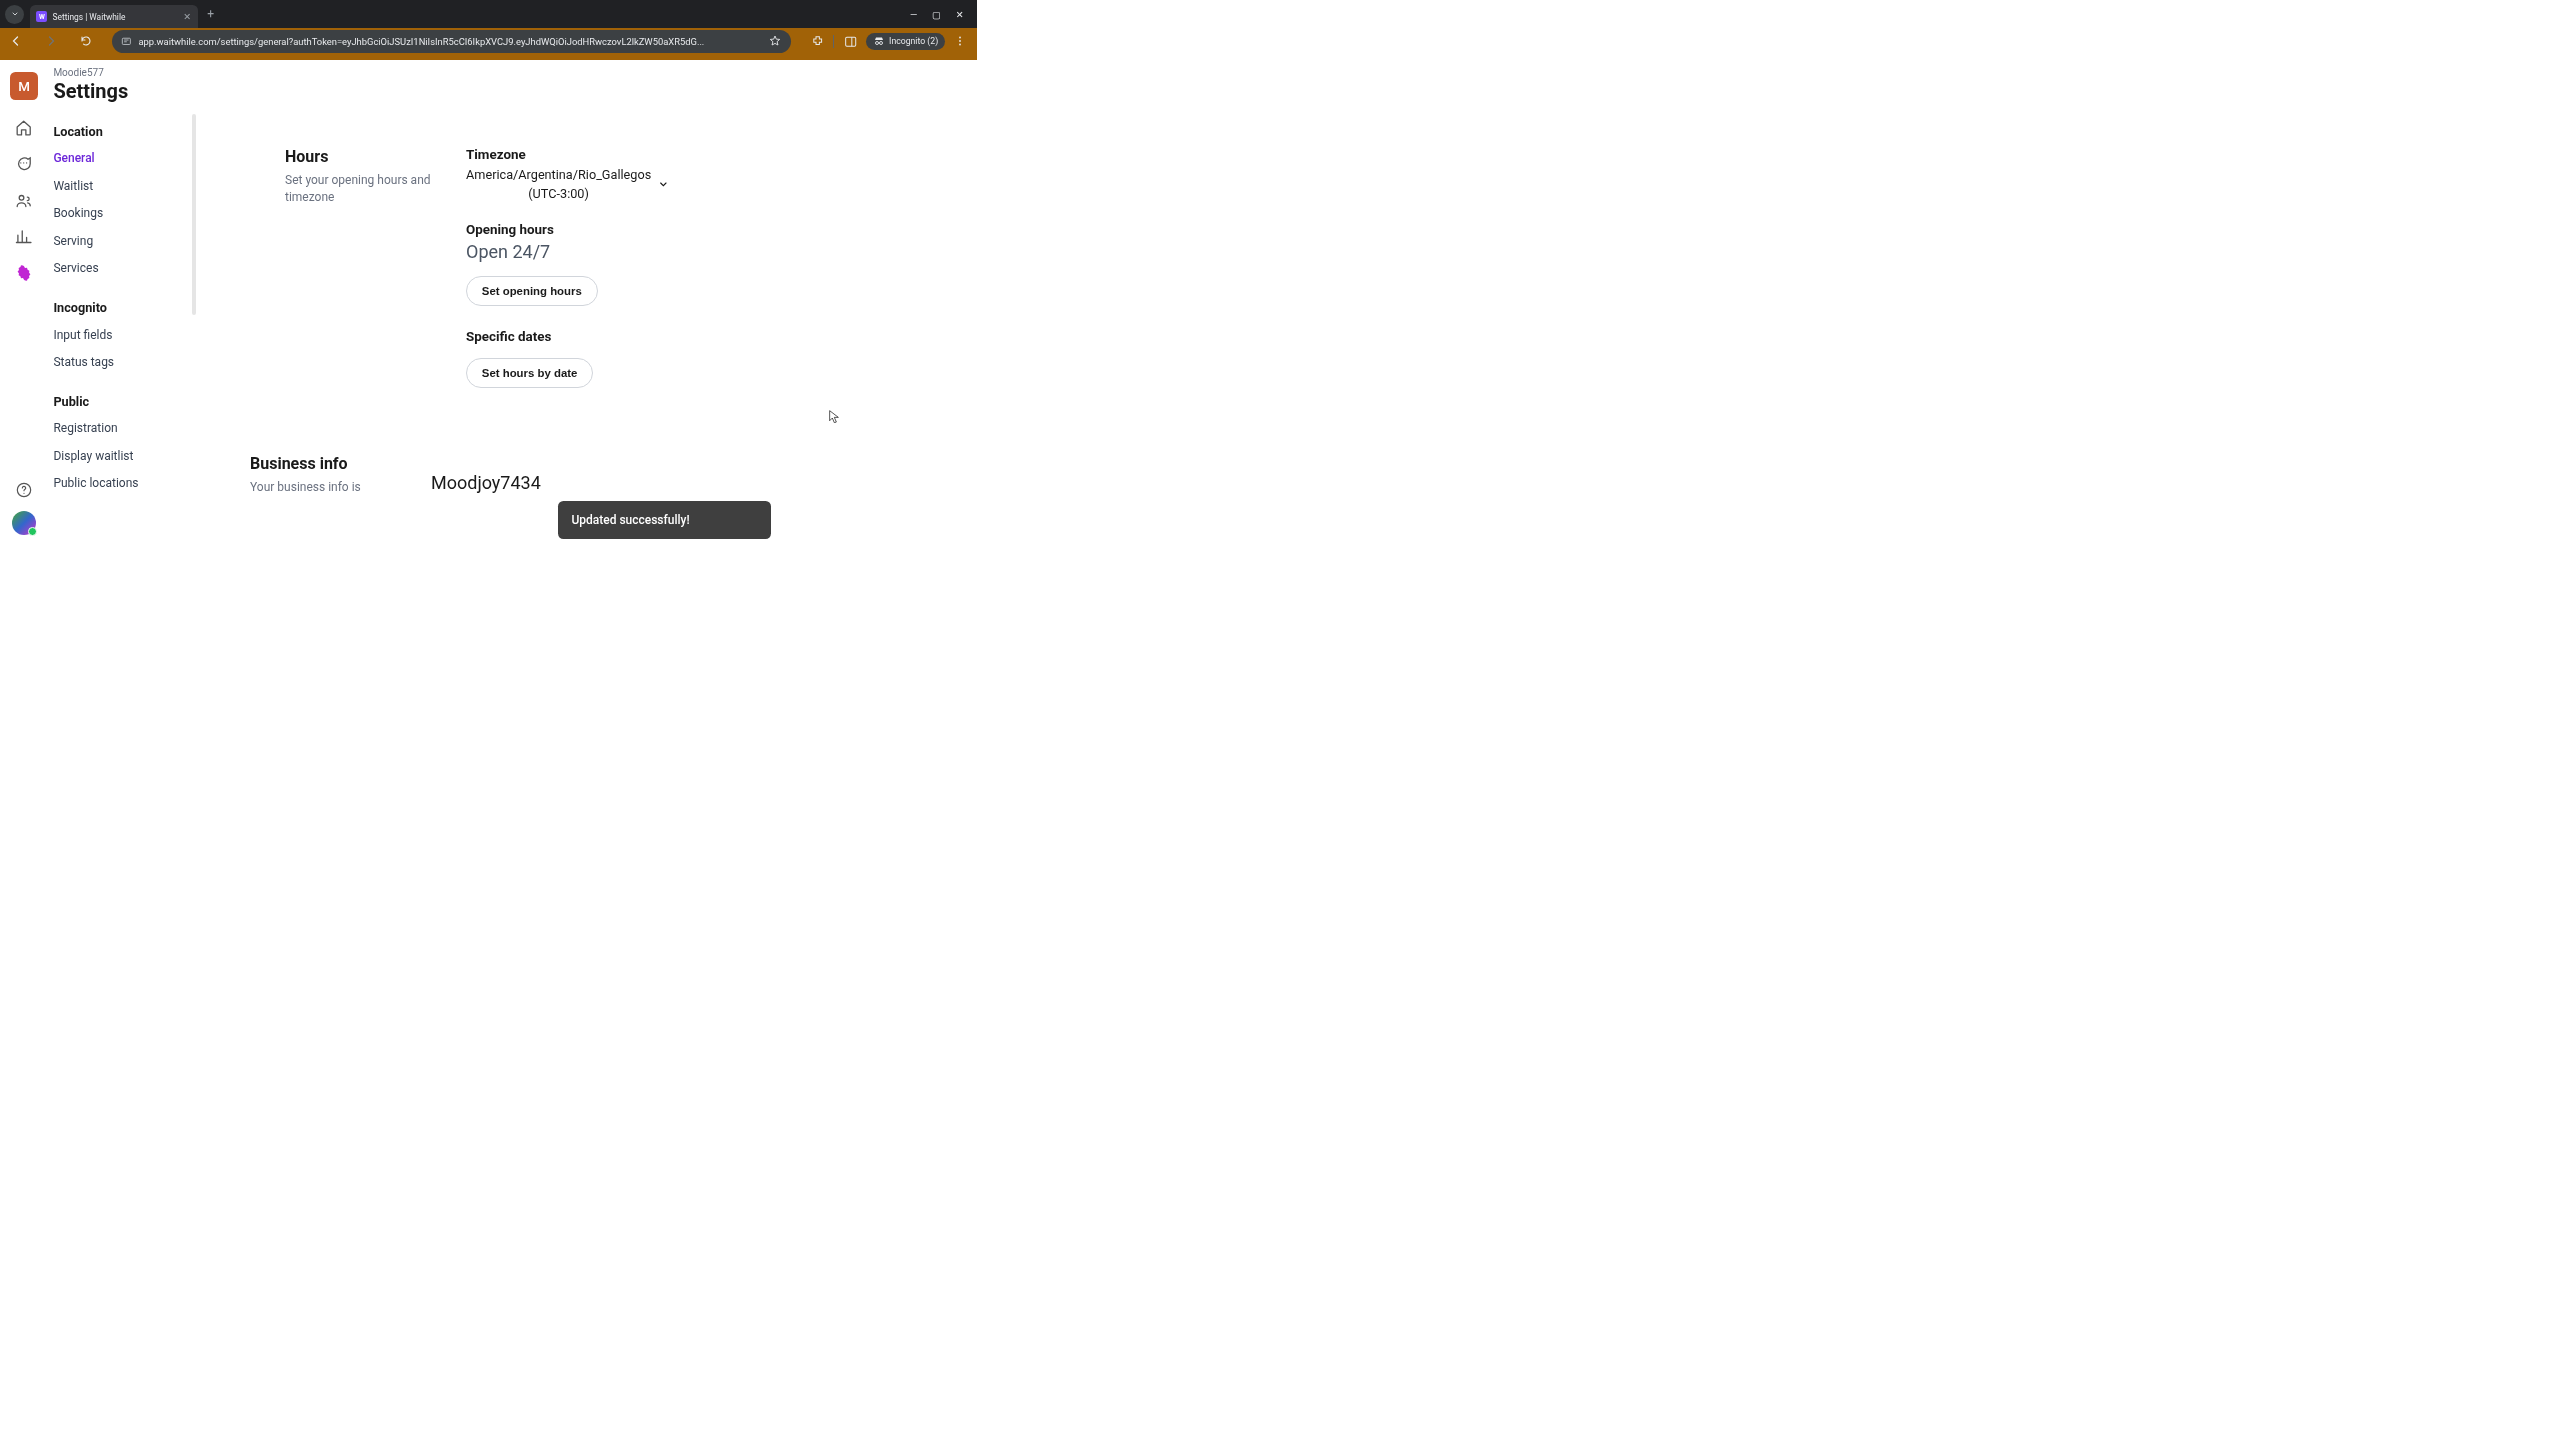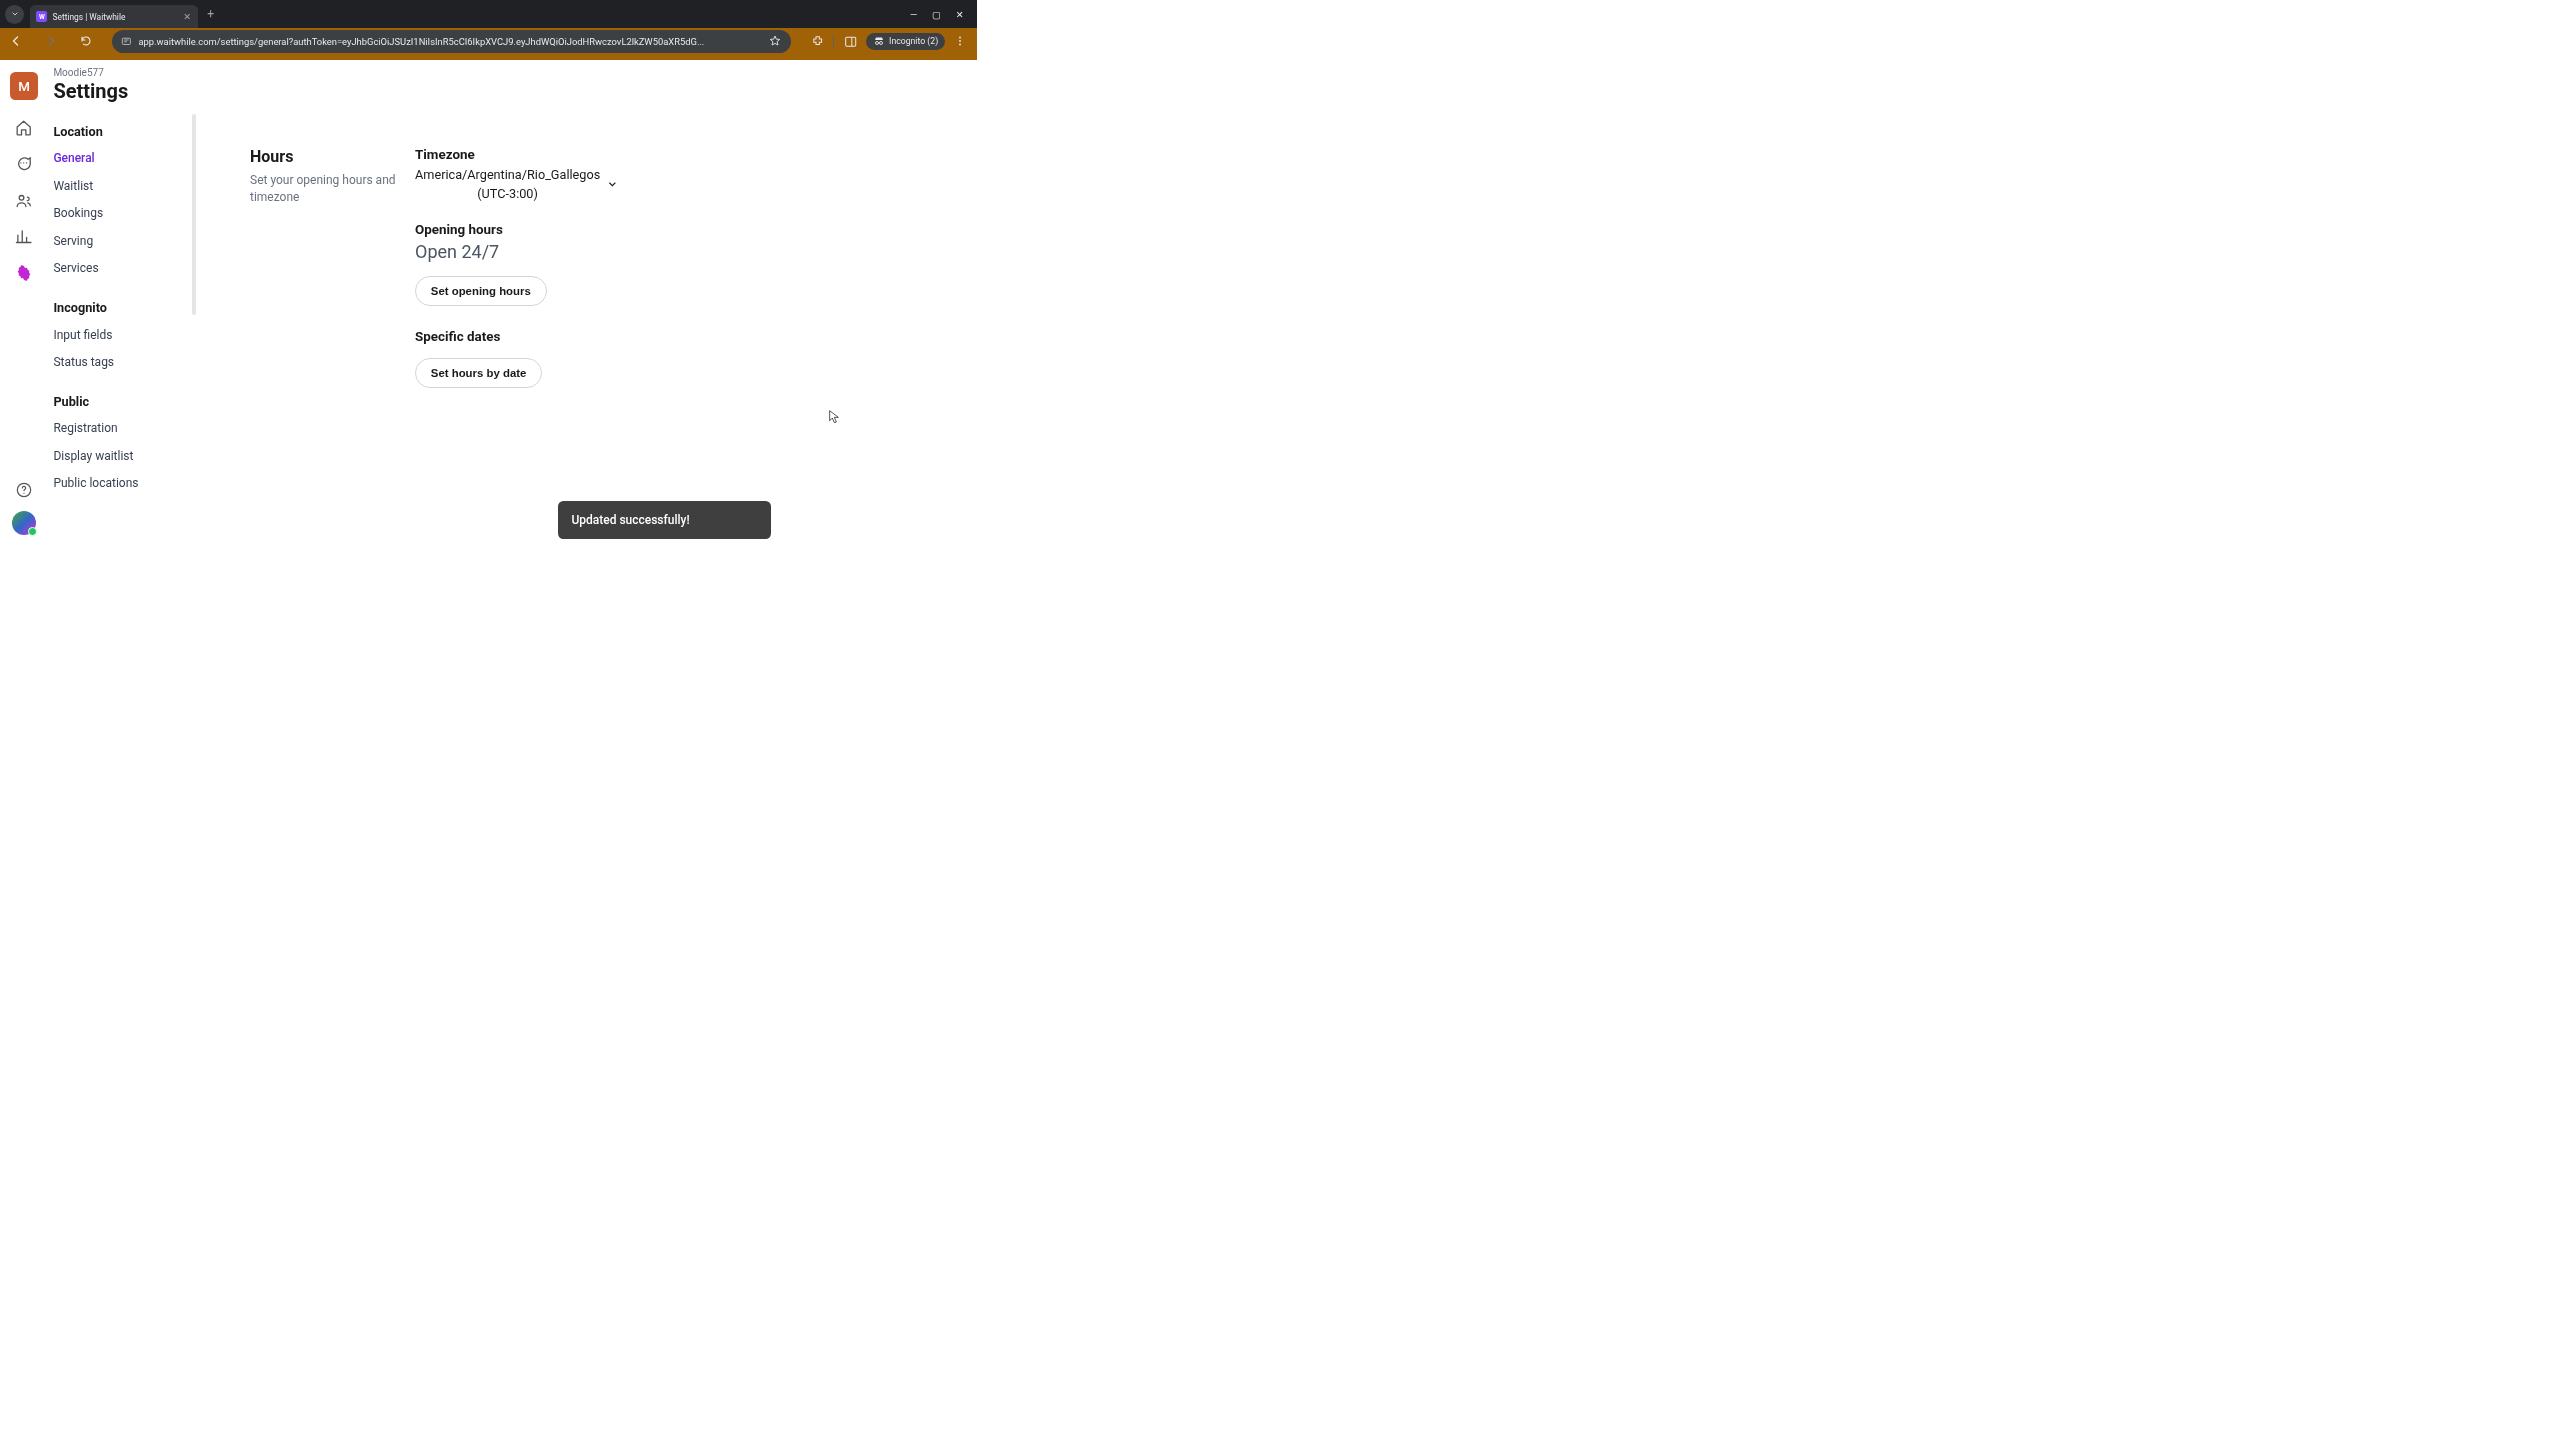--- a/index.html
+++ b/index.html
@@ -36,21 +36,21 @@
 
   .sidebar { width: 148px; padding-top: 4px; position:relative;}
   .sidebar::after { content:''; position:absolute; right:0; top: 54px; width:4px; height: 201px; background:#e5e5e5; border-radius:2px;}
   .org { font-size: 10px; color:#6b7280; padding: 2.7px 5.4px 0;}
   .page-heading { font-size: 20px; font-weight: 700; padding: 1.3px 5.4px 16px; color:#1a1a1a;}
   .nav-section { font-size: 12.7px; font-weight:700; padding: 5.4px 5.4px; color:#1a1a1a;}
   .nav-item { font-size: 12px; padding: 6.7px 5.4px; color:#374151; cursor:pointer; border-radius:4px;}
   .nav-item.active { color:#6d28d9; font-weight:500;}
 
   .main { flex:1; padding: 13.4px 27px 0 54px; overflow:hidden; position:relative;}
-  .main-inner { display:flex; gap: 11px; margin-top: 74px;}
+  .main-inner { display:flex; gap: 27px; margin-top: 74px; margin-left: 35px;}
   .block-left { width: 154px; }
   .block-title { font-size: 16px; font-weight:700; color:#1a1a1a; margin-bottom: 5.4px;}
   .block-desc { font-size: 12px; color:#6b7280; line-height:1.4;}
   .block-right { flex:1; }
   .field-label { font-size: 13.4px; font-weight:700; color:#1a1a1a; margin-bottom: 4px;}
   .tz-row { display:flex; align-items:center; gap: 6.7px; margin-bottom: 19px;}
   .tz-val { font-size: 12.7px; color:#1a1a1a; text-align:center; line-height:1.45;}
   .chev { font-size: 10.7px; color:#1a1a1a;}
   .plain-val { font-size: 18px; color:#4b5563; margin-bottom: 13.4px;}
   .pill-btn { display:inline-block; border:0.7px solid #d1d5db; border-radius: 17.4px; padding: 8px 14.8px; font-size: 11.4px; font-weight:600; color:#1a1a1a; background:#fff; cursor:pointer; margin-bottom: 23px;}
@@ -223,20 +223,29 @@
         <div class="field-label">Opening hours</div>
         <div class="plain-val">Open 24/7</div>
         <button class="pill-btn">Set opening hours</button>
 
         <div class="field-label">Specific dates</div>
         <div style="height:10.7px"></div>
         <button class="pill-btn">Set hours by date</button>
       </div>
     </div>
 
+    <div class="biz-row">
+      <div class="block-left">
+        <div class="block-title">Business info</div>
+        <div class="block-desc">Your business info is</div>
+      </div>
+      <div class="block-right">
+        <div class="plain-val" style="color:#1a1a1a; margin-top:17.4px;">Moodjoy7434</div>
+      </div>
+    </div>
 
     <div class="toast">
       <span>Updated successfully!</span>
     </div>
 
     <div class="cursor">
       <svg width="10.7" height="13.4" viewBox="0 0 16 20">
           <path d="M1 1l0 15 4-4 3 7 3-1-3-7 6 0z" fill="#fff" stroke="#000" stroke-width="1"></path>
         </svg>
     </div>

